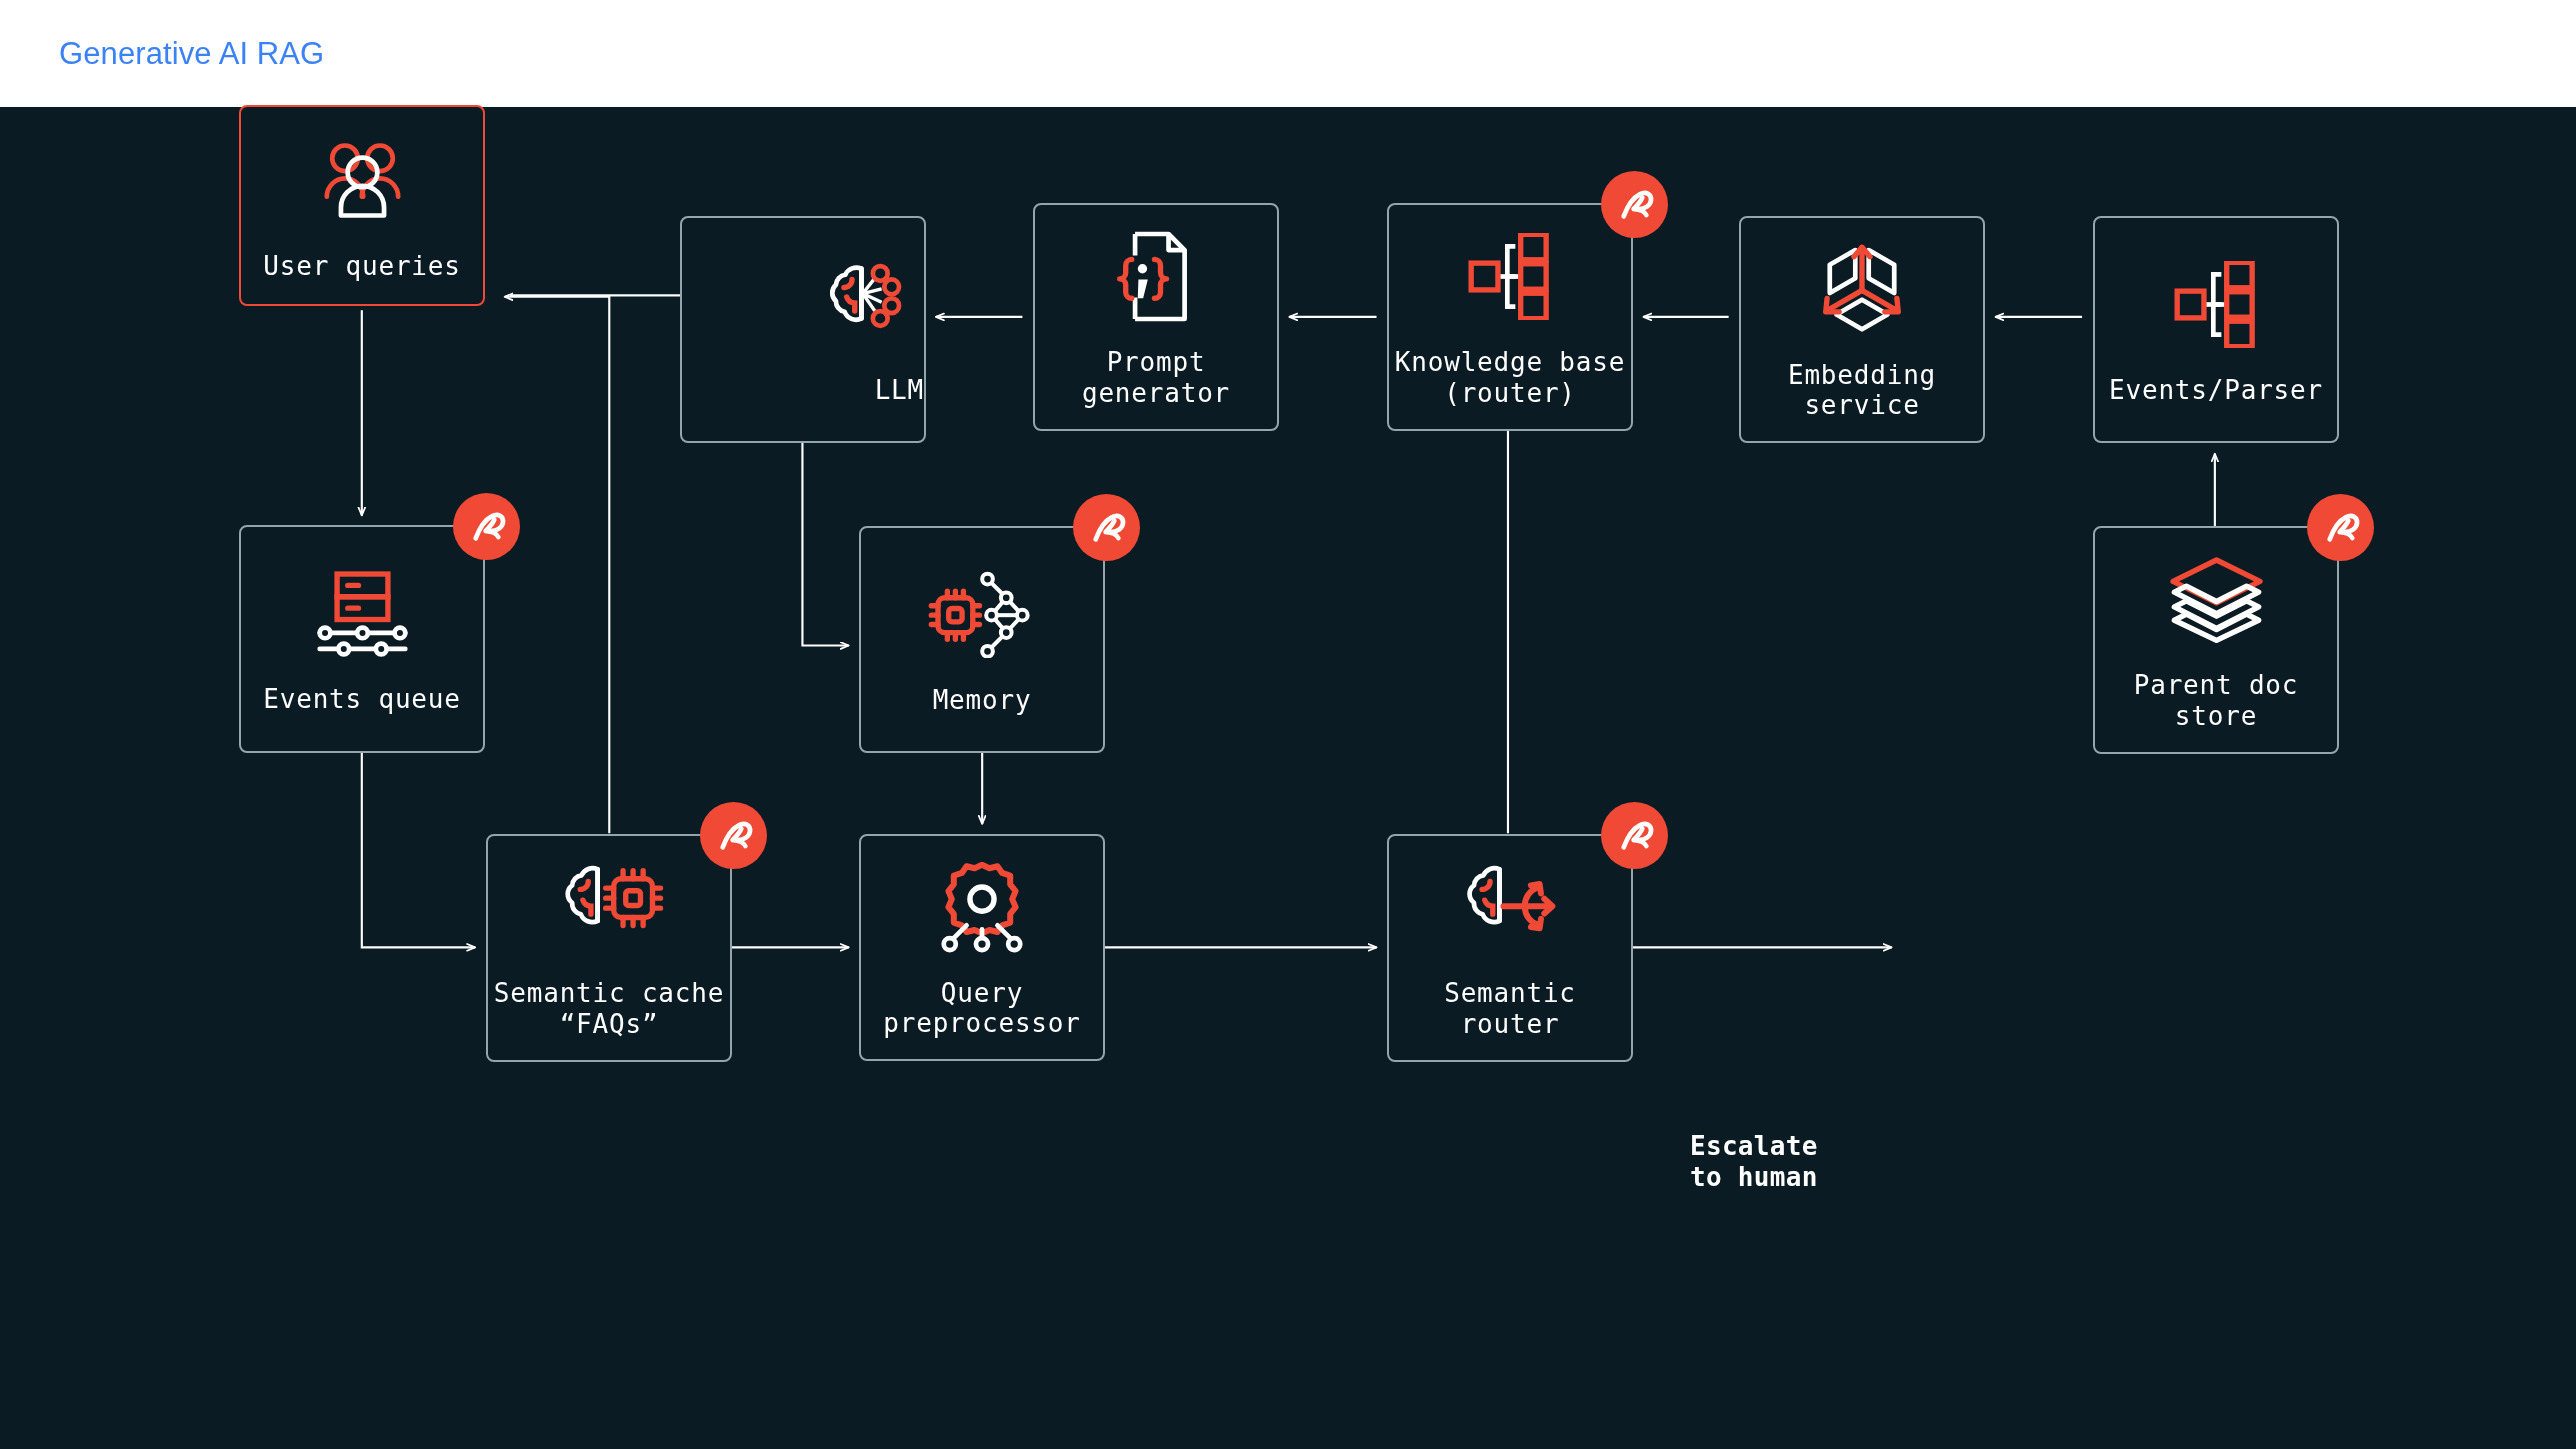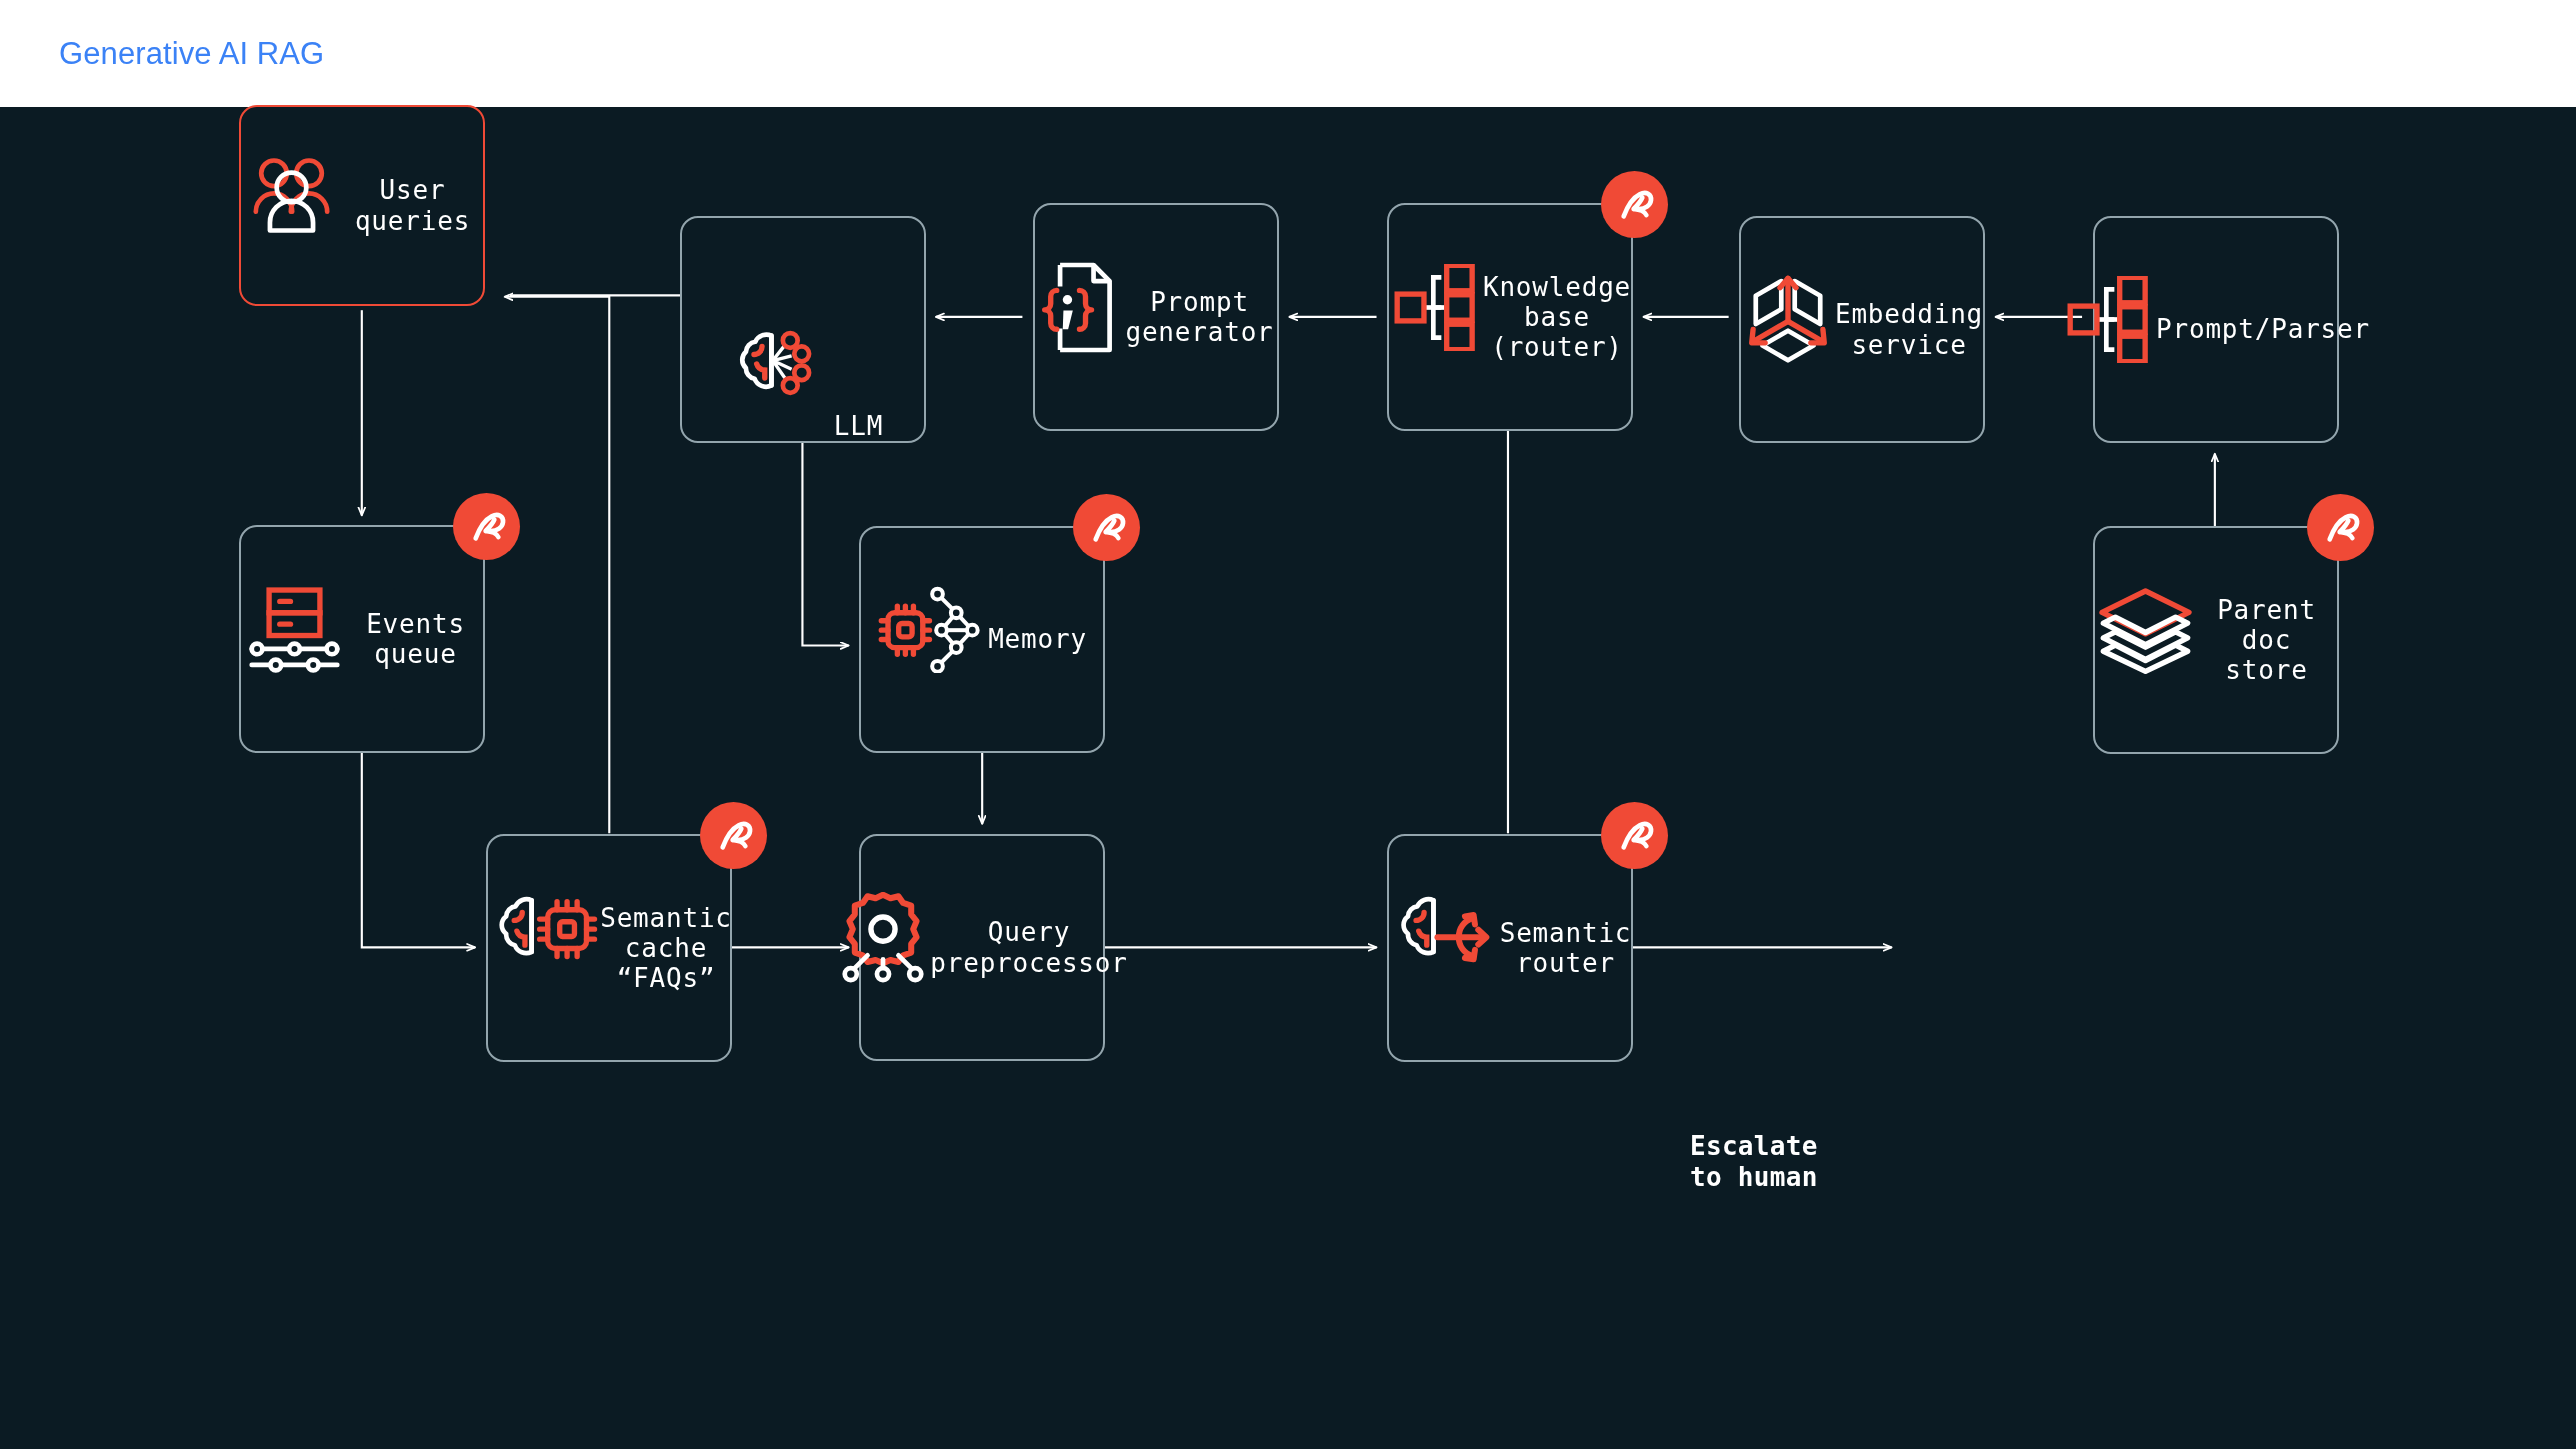--- a/index.html
+++ b/index.html
@@ -23,23 +23,23 @@
     font-size:31px;font-weight:400;color:#3b82f6;letter-spacing:0.1px;
   }
 
   
   .canvas{position:absolute;left:0;top:109px;width:2576px;height:1340px;}
   .wires{position:absolute;left:0;top:0;width:2576px;height:1340px;pointer-events:none;}
 
   
   .node{
     position:absolute;box-sizing:border-box;
-    border:2px solid #93A5AD;border-radius:18px;
+    border:2px solid #93A5AD;border-radius:8px;
     background:#0B1B23;
-    display:flex;flex-direction:row;align-items:center;justify-content:center;
+    display:flex;flex-direction:column;align-items:center;justify-content:center;
   }
   .node.hl{border-color:#F04A36;}
   .node .icon{display:flex;align-items:center;justify-content:center;}
   .node .label{
     font-family:"DejaVu Sans Mono","Liberation Mono",monospace;
     font-size:26px;line-height:1.16;color:#FFFFFF;text-align:center;
     white-space:pre-line;letter-spacing:0.8px;
   }
   .node.w-user   {left:239px;top:-4px;width:246px;height:201px;}
   .node.w-events {left:239px;top:416px;width:246px;height:228px;}
@@ -276,21 +276,21 @@
             <line x1="66" y1="65" x2="78" y2="65"></line>
           </g>
           <g fill="none" stroke="#F04A36" stroke-width="8">
             <rect x="12" y="45" width="40" height="40"></rect>
             <rect x="86" y="2" width="38" height="38"></rect>
             <rect x="86" y="46" width="38" height="38"></rect>
             <rect x="86" y="90" width="38" height="38"></rect>
           </g>
         </svg>
       </div>
-      <div class="label">Prompt/Parser</div>
+      <div class="label">Events/Parser</div>
     </div>
 
     <div class="node w-parent">
       <div class="node-icon-wrap icon">
         <svg width="101" height="87" viewBox="0 0 150 130">
           <path d="M75,6 L140,38 L75,70 L10,38 z" fill="none" stroke="#F04A36" stroke-width="8" stroke-linejoin="round"></path>
           <path d="M12,54 L30,45 L75,68 L120,45 L138,54 L75,86 z" fill="none" stroke="#FFFFFF" stroke-width="8" stroke-linejoin="round"></path>
           <path d="M12,76 L30,67 L75,90 L120,67 L138,76 L75,108 z" fill="none" stroke="#FFFFFF" stroke-width="8" stroke-linejoin="round"></path>
           <path d="M12,96 L30,87 L75,110 L120,87 L138,96 L75,126 z" fill="none" stroke="#FFFFFF" stroke-width="8" stroke-linejoin="round"></path>
         </svg>

